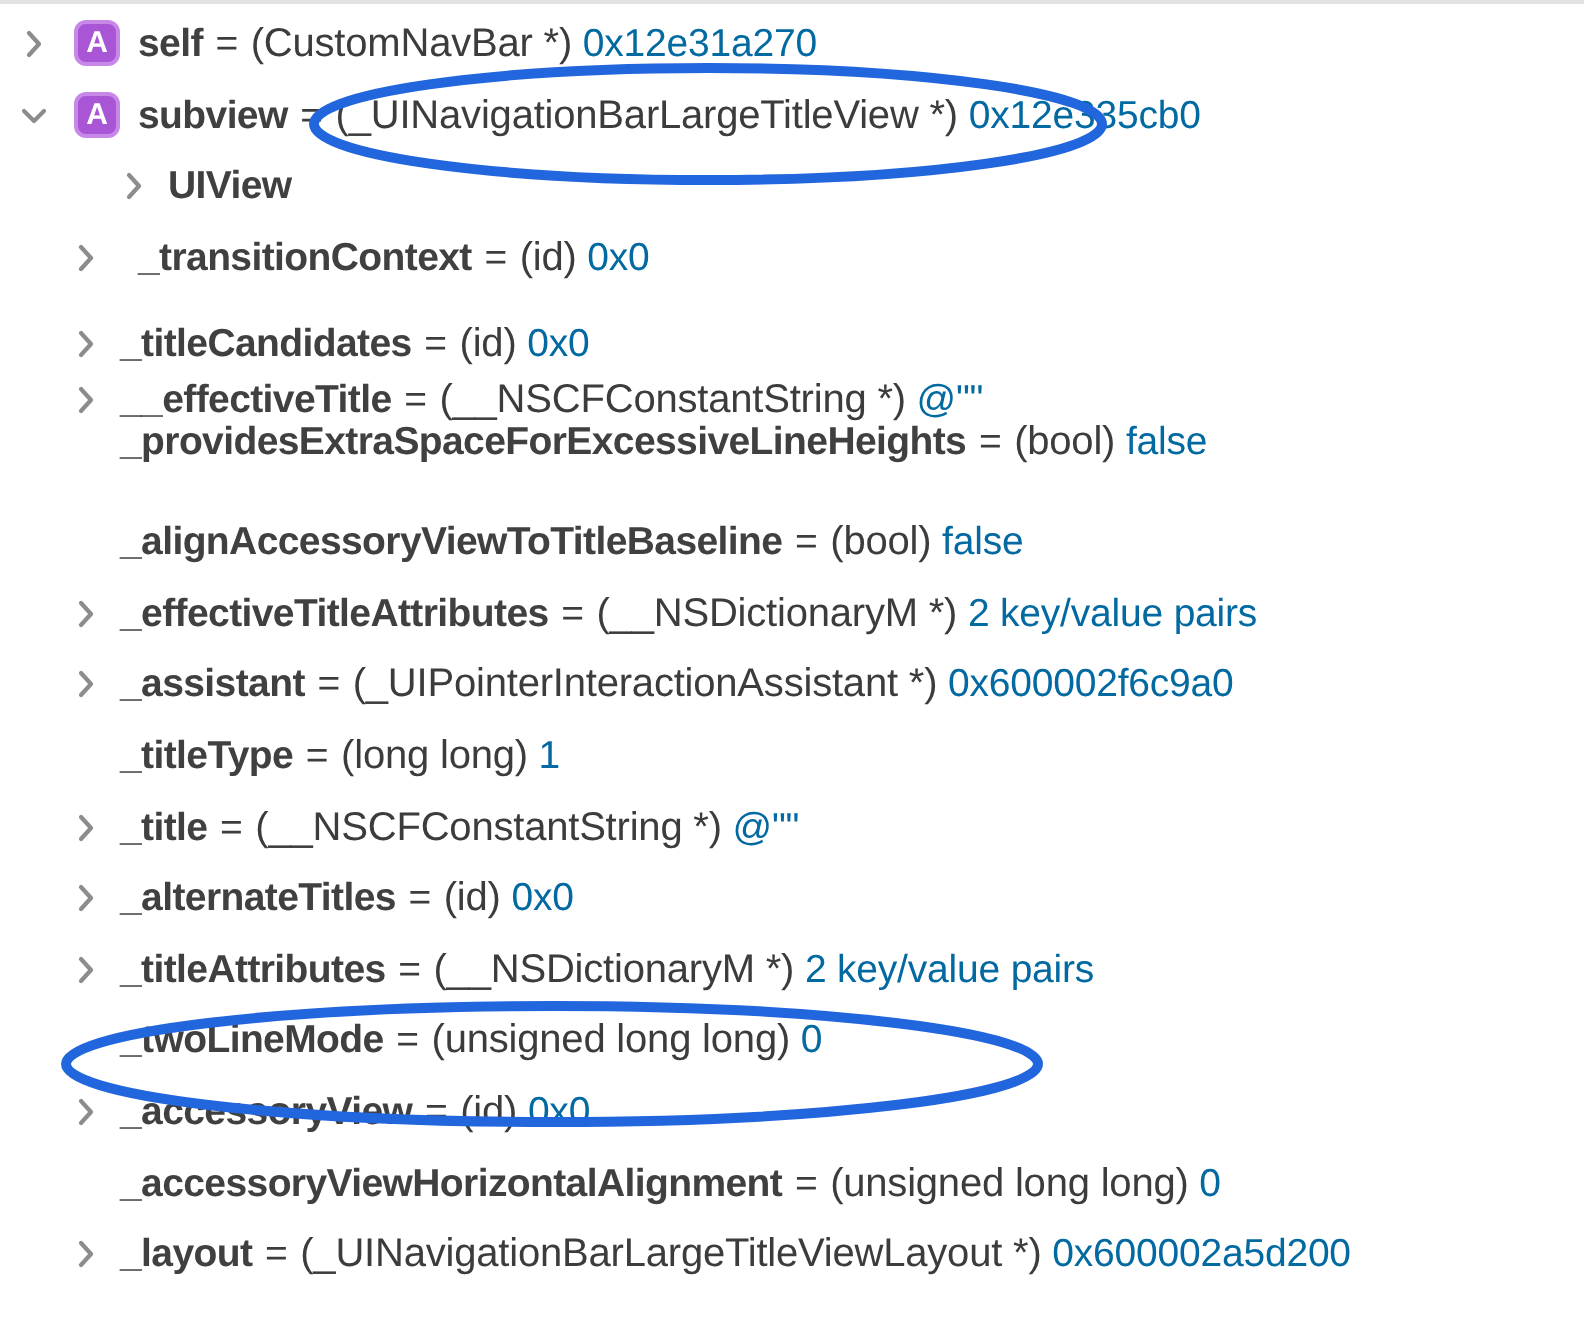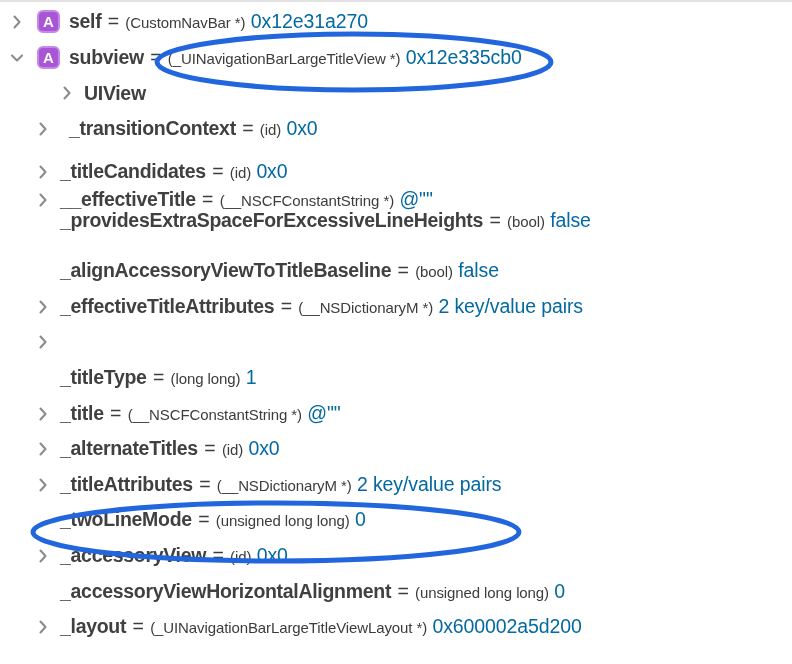--- a/index.html
+++ b/index.html
@@ -74,21 +74,21 @@
     letter-spacing: -0.3px;
   }
   .veq {
     font-weight: normal;
     color: #3c3c3c;
     padding: 0 1px;
   }
   .vtype {
     font-weight: normal;
     color: #3c3c3c;
-    font-size: 15px;
+    font-size: 20px;
   }
   .vval {
     font-weight: normal;
     color: #0369a1;
   }
 
   
   #annotations {
     position: absolute;
     left: 0;
@@ -166,20 +166,21 @@
           </svg>
         </span>
         <span class="row-text" style="left: 60px;"><span class="vname">_effectiveTitleAttributes</span> <span class="veq">=</span> <span class="vtype">(__NSDictionaryM *)</span> <span class="vval">2 key/value pairs</span></span>
       </div>
       <div class="var-row" style="top: 322.4px;">
         <span class="disclosure" style="left: 34px;">
           <svg width="18" height="18" viewBox="0 0 18 18">
             <path d="M6.5 3.5 L11.5 9 L6.5 14.5" fill="none" stroke="#8c8c8c" stroke-width="2.1" stroke-linecap="round" stroke-linejoin="round"></path>
           </svg>
         </span>
+        <span class="row-text" style="left: 60px;"><span class="vname">_assistant</span> <span class="veq">=</span> <span class="vtype">(_UIPointerInteractionAssistant *)</span> <span class="vval">0x600002f6c9a0</span></span>
       </div>
       <div class="var-row" style="top: 358px;">
         <span class="row-text" style="left: 60px;"><span class="vname">_titleType</span> <span class="veq">=</span> <span class="vtype">(long long)</span> <span class="vval">1</span></span>
       </div>
       <div class="var-row" style="top: 393.6px;">
         <span class="disclosure" style="left: 34px;">
           <svg width="18" height="18" viewBox="0 0 18 18">
             <path d="M6.5 3.5 L11.5 9 L6.5 14.5" fill="none" stroke="#8c8c8c" stroke-width="2.1" stroke-linecap="round" stroke-linejoin="round"></path>
           </svg>
         </span>

